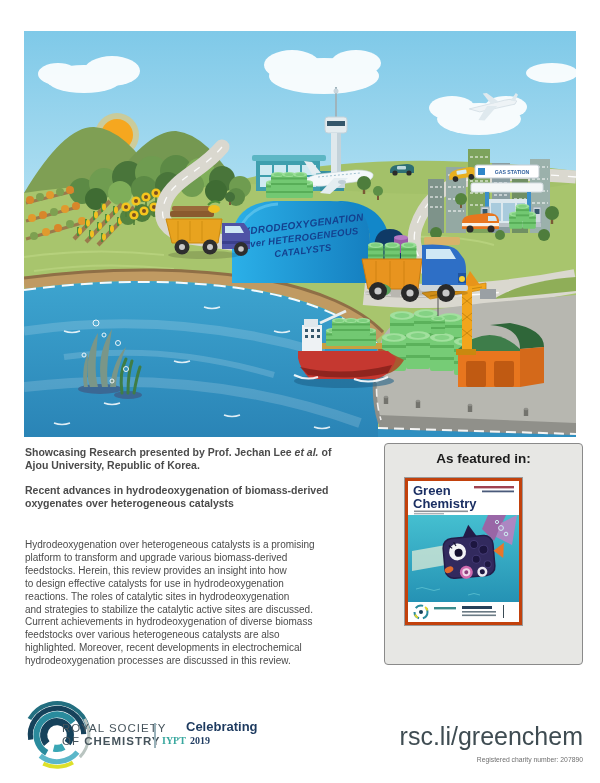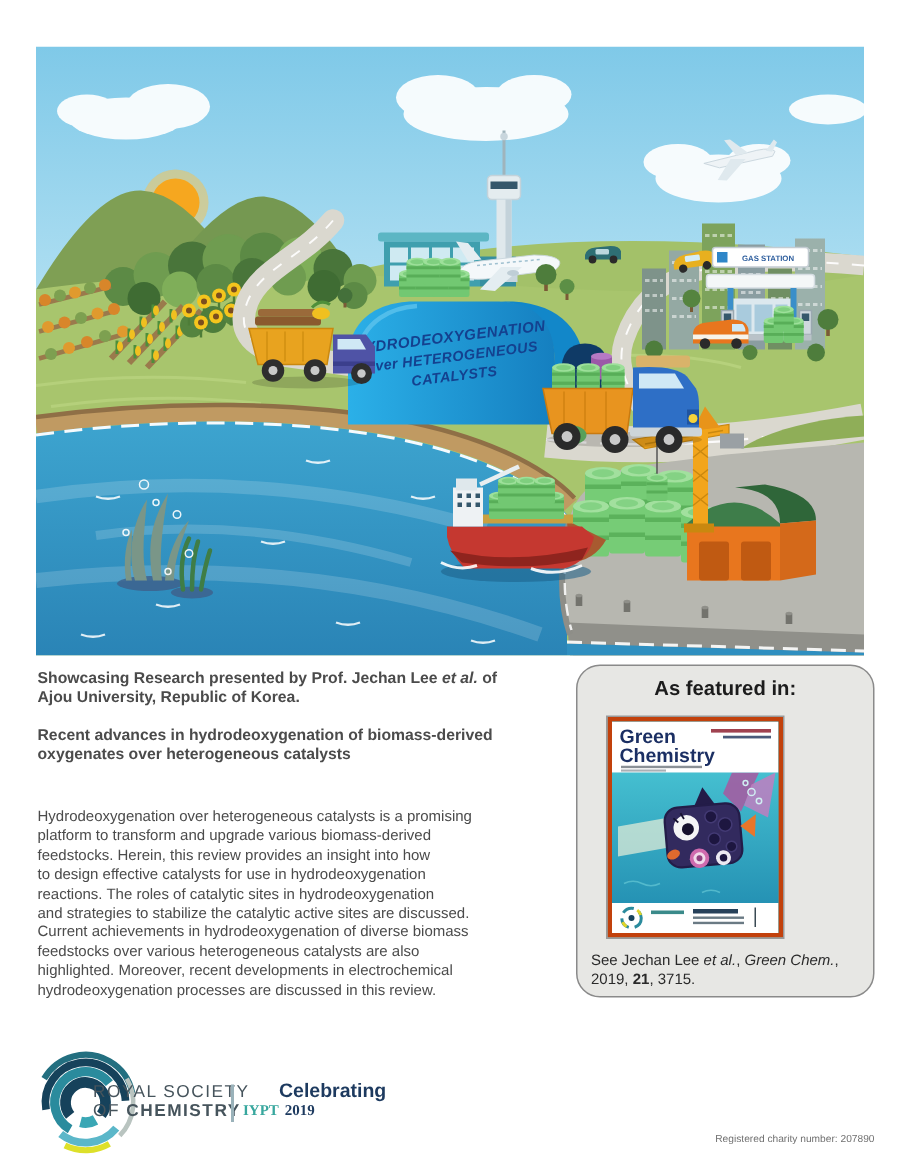--- a/index.html
+++ b/index.html
@@ -7,21 +7,21 @@
         font-family:"Liberation Sans",sans-serif;}
   .illustration{position:absolute;left:24px;top:31px;width:552px;height:406px;}
   svg text{font-family:"Liberation Sans",sans-serif;}
 
   .text-col{position:absolute;left:25px;top:446px;width:354px;color:#4b4b4b;}
   .showcase-intro{font-size:10.5px;font-weight:bold;line-height:13px;white-space:pre-line;}
   .article-title{margin-top:12px;font-size:10.5px;font-weight:bold;line-height:13px;white-space:pre-line;}
   .article-body{margin-top:29px;font-size:10px;line-height:12.9px;white-space:pre-line;}
 
   .featured-box{position:absolute;left:384px;top:443px;width:199px;height:222px;background:#e7e7e4;
-        border:1.6px solid #8a8a8a;border-radius:16px;box-sizing:border-box;}
+        border:1.6px solid #8a8a8a;border-radius:4px;box-sizing:border-box;}
   .featured-title{text-align:center;margin-top:7px;font-size:13.5px;font-weight:bold;color:#1c1c1c;}
   .cover-thumb{position:absolute;left:20px;top:34px;width:111px;height:141px;background:#35b3c6;
         border:3px solid #c2410c;outline:1px solid #9a9a9a;}
   .citation{position:absolute;left:9px;top:191px;font-size:10px;line-height:12.5px;color:#2a2a2a;width:182px;}
   .citation .vol{font-weight:bold;font-style:normal;}
 
   .rsc-logo{position:absolute;left:18px;top:696px;}
   .society{position:absolute;left:62px;top:722px;font-size:11.5px;line-height:12.5px;color:#46545c;letter-spacing:1px;}
   .society b{font-weight:bold;}
   .footer-divider{position:absolute;left:154px;top:723px;width:2px;height:25px;background:#9ab2ba;}
@@ -623,21 +623,20 @@
         <g>
           <rect x="26" y="126" width="22" height="2.4" fill="#3a8a8a"></rect>
           <rect x="54" y="125" width="30" height="3" fill="#27415a"></rect>
           <rect x="54" y="130" width="34" height="1.6" fill="#6a7a84"></rect>
           <rect x="54" y="133.5" width="34" height="1.6" fill="#6a7a84"></rect>
           <rect x="95" y="124" width="1" height="13" fill="#3a4a54"></rect>
         </g>
       </svg>
     </div>
 
-    <div class="citation"><span>See Jechan Lee </span><em>et al.</em><span>, </span><em>Green Chem.</em><span>, 2019, </span><span class="vol">21</span><span>, 3715.</span></div>
   </div>
 
   <div class="rsc-logo">
     <svg width="78" height="78" viewBox="0 0 76 76">
       <circle cx="38" cy="38" r="31" fill="none" stroke="#236f80" stroke-width="4" stroke-dasharray="75 120" transform="rotate(-150 38 38)"></circle>
       <circle cx="38" cy="38" r="31" fill="none" stroke="#dde02a" stroke-width="4" stroke-dasharray="30 165" transform="rotate(60 38 38)"></circle>
       <circle cx="38" cy="38" r="31" fill="none" stroke="#b9c4c0" stroke-width="3" stroke-dasharray="40 155" transform="rotate(-30 38 38)"></circle>
       <circle cx="38" cy="38" r="26" fill="none" stroke="#16425b" stroke-width="5" stroke-dasharray="85 78" transform="rotate(170 38 38)"></circle>
       <circle cx="38" cy="38" r="26" fill="none" stroke="#5bb7c9" stroke-width="5" stroke-dasharray="40 123" transform="rotate(40 38 38)"></circle>
       <circle cx="38" cy="38" r="20" fill="none" stroke="#2a8b9d" stroke-width="6" stroke-dasharray="70 56" transform="rotate(120 38 38)"></circle>
@@ -647,15 +646,16 @@
   </div>
   <div class="society">
     <div>ROYAL SOCIETY</div>
     <div><span>OF </span><b>CHEMISTRY</b></div>
   </div>
   <div class="footer-divider"></div>
   <div class="celebrating-block">
     <div class="celebrating">Celebrating</div>
     <div class="iypt-line"><span class="iypt">IYPT</span><span class="year">2019</span></div>
   </div>
+  <div class="journal-url">rsc.li/greenchem</div>
   <div class="charity">Registered charity number: 207890</div>
 
 </div>
 
 </body></html>

